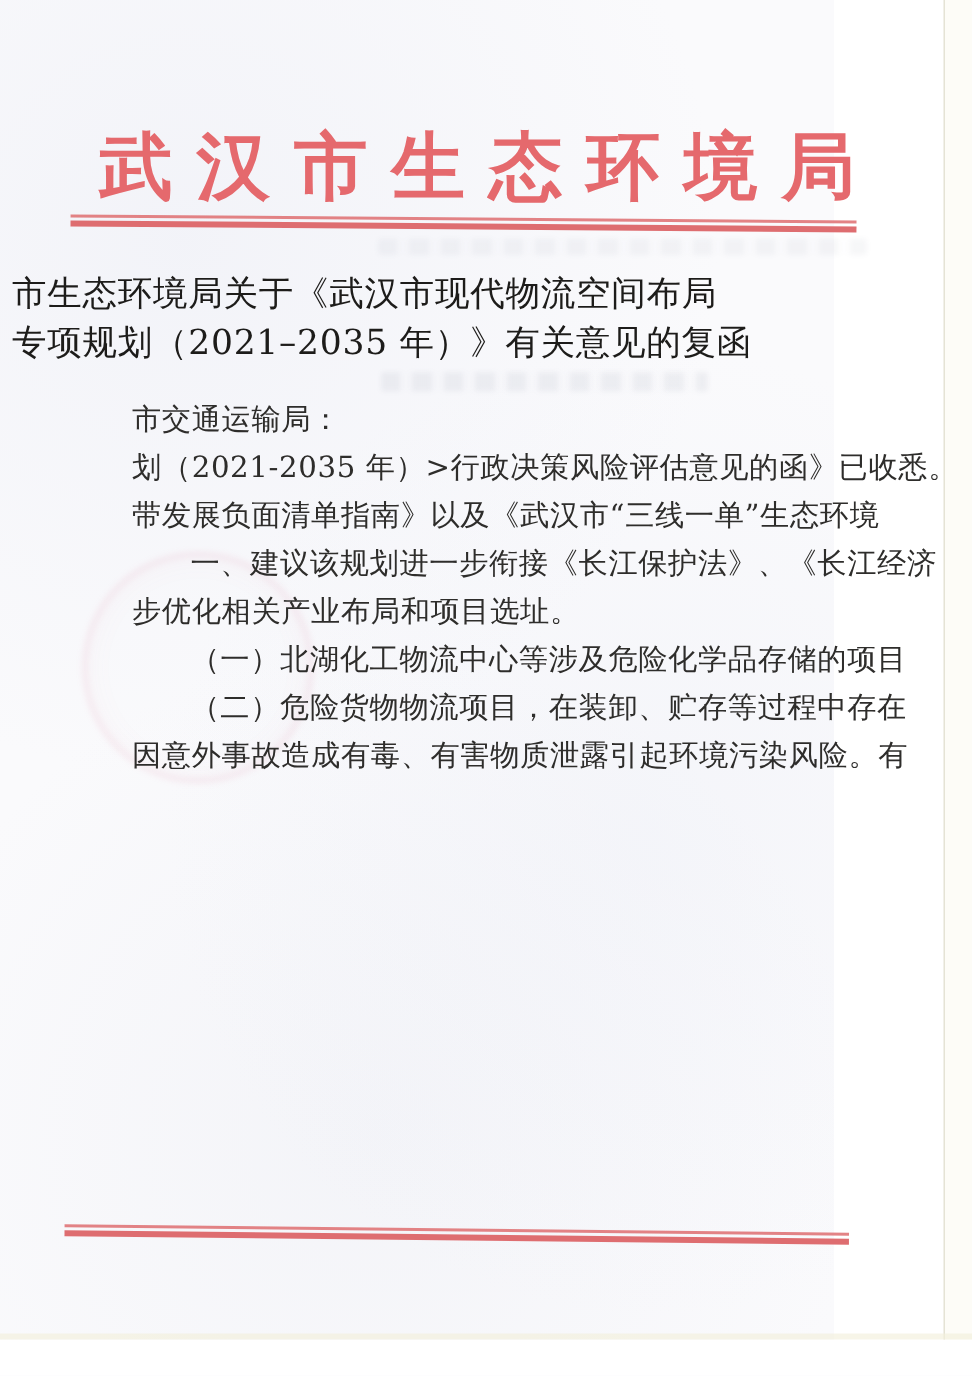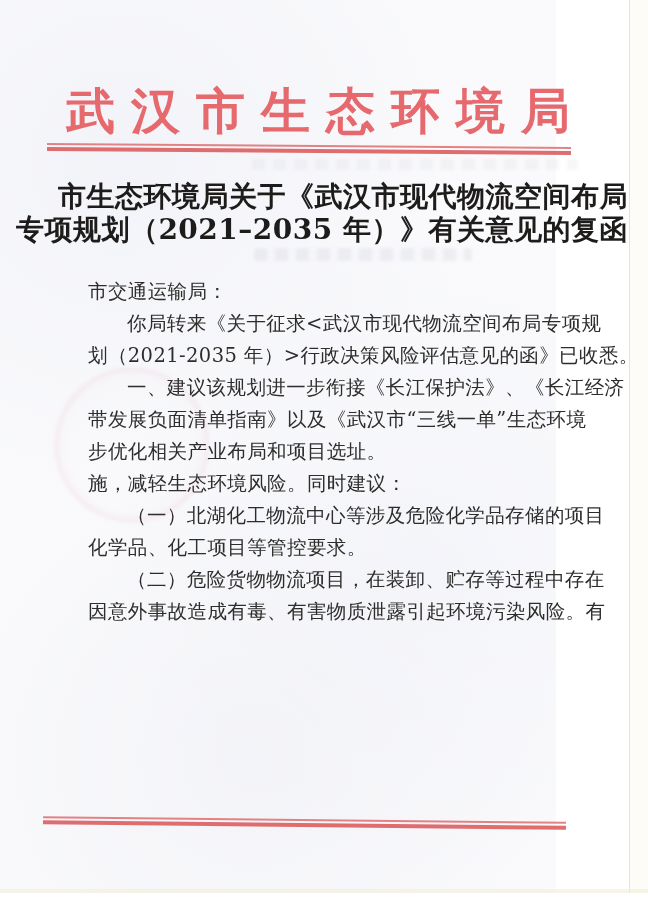--- a/index.html
+++ b/index.html
@@ -46,22 +46,22 @@
   
   .rule{position:absolute;}
   .rule .thin{height:2px;background:var(--rule-red,#de6d70);margin-bottom:2px;opacity:.85;}
   .rule .thick{height:4px;background:var(--rule-red,#de6d70);}
   .header-rule{top:145px;left:47px;width:524px;transform:rotate(0.45deg);}
   .footer-rule{top:819px;left:43px;width:523px;transform:rotate(0.62deg);}
 
   
   .title{
     position:absolute;left:8px;top:180px;width:620px;
-    text-align:right;font-weight:700;
-    font-size:28px;line-height:33px;letter-spacing:.5px;
+    text-align:left;font-weight:400;
+    font-size:23px;line-height:33px;letter-spacing:.5px;
     color:#1d1c1a;white-space:nowrap;
   }
 
   
   .ghost{
     position:absolute;border-radius:2px;
     background:repeating-linear-gradient(90deg,
       rgba(104,112,136,.15) 0 13px, rgba(104,112,136,.02) 13px 21px);
     filter:blur(1.8px);opacity:.55;
   }
@@ -71,21 +71,21 @@
   
   .seal-ghost{
     position:absolute;left:55px;top:368px;width:148px;height:148px;
     border:3px solid rgba(219,108,139,.13);border-radius:50%;
     box-shadow:inset 0 0 20px rgba(219,108,139,.05);
     filter:blur(2px);
   }
 
   
   .body-text{
-    position:absolute;left:88px;top:276px;width:492px;
+    position:absolute;left:88px;top:264px;width:492px;
     color:var(--ink,#2e2d2b);
   }
   .body-text .line{
     height:32px;line-height:32px;
     font-size:19.5px;letter-spacing:.4px;
     white-space:nowrap;
   }
   .body-text .line.indent{padding-left:39px;}
 </style>
 </head>
@@ -107,28 +107,25 @@
       <div>市生态环境局关于《武汉市现代物流空间布局</div>
       <div>专项规划（2021–2035 年）》有关意见的复函</div>
     </div>
 
     <div class="ghost ghost-2"></div>
 
     <div class="seal-ghost"></div>
 
     <div class="body-text" id="body-lines">
         <div class="line">市交通运输局：</div>
-        <div class="line indent">你局转来《关于征求&lt;武汉市现代物流空间布局专项规</div>
         <div class="line">划（2021-2035 年）&gt;行政决策风险评估意见的函》已收悉。</div>
+        <div class="line">带发展负面清单指南》以及《武汉市“三线一单”生态环境</div>
         <div class="line indent">一、建议该规划进一步衔接《长江保护法》、《长江经济</div>
-        <div class="line">带发展负面清单指南》以及《武汉市“三线一单”生态环境</div>
         <div class="line">步优化相关产业布局和项目选址。</div>
-        <div class="line">施，减轻生态环境风险。同时建议：</div>
         <div class="line indent">（一）北湖化工物流中心等涉及危险化学品存储的项目</div>
-        <div class="line">化学品、化工项目等管控要求。</div>
         <div class="line indent">（二）危险货物物流项目，在装卸、贮存等过程中存在</div>
         <div class="line">因意外事故造成有毒、有害物质泄露引起环境污染风险。有</div>
       </div>
 
     <div class="rule footer-rule">
       <div class="thin"></div>
       <div class="thick"></div>
     </div>
 
     <div class="paper-edge-right"></div>

